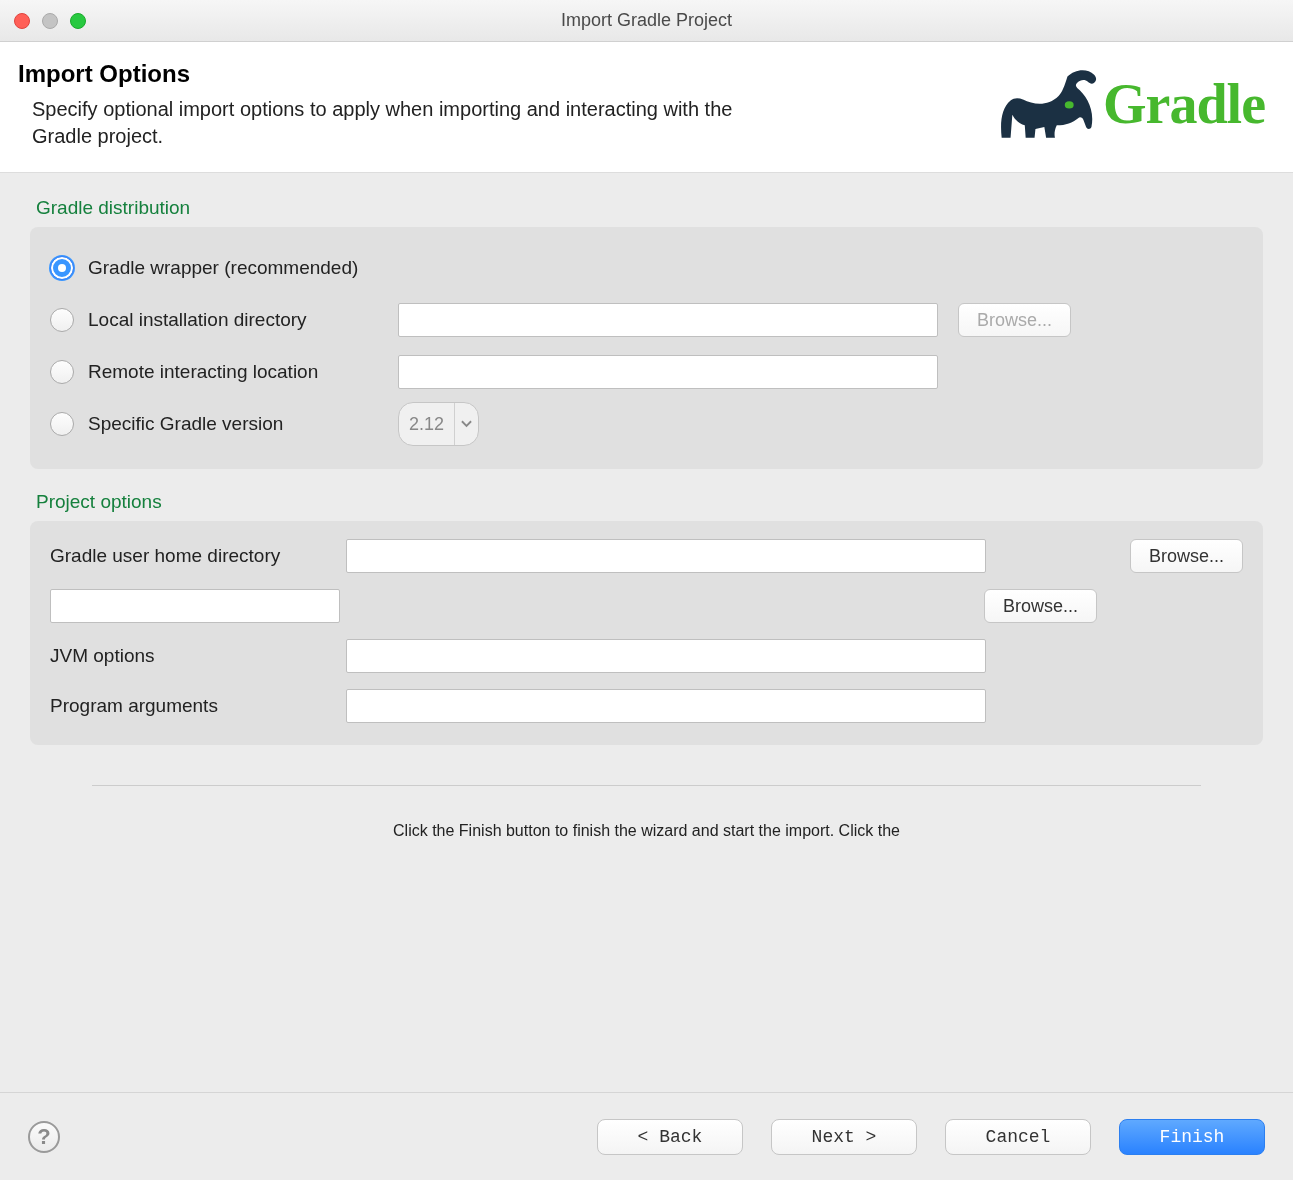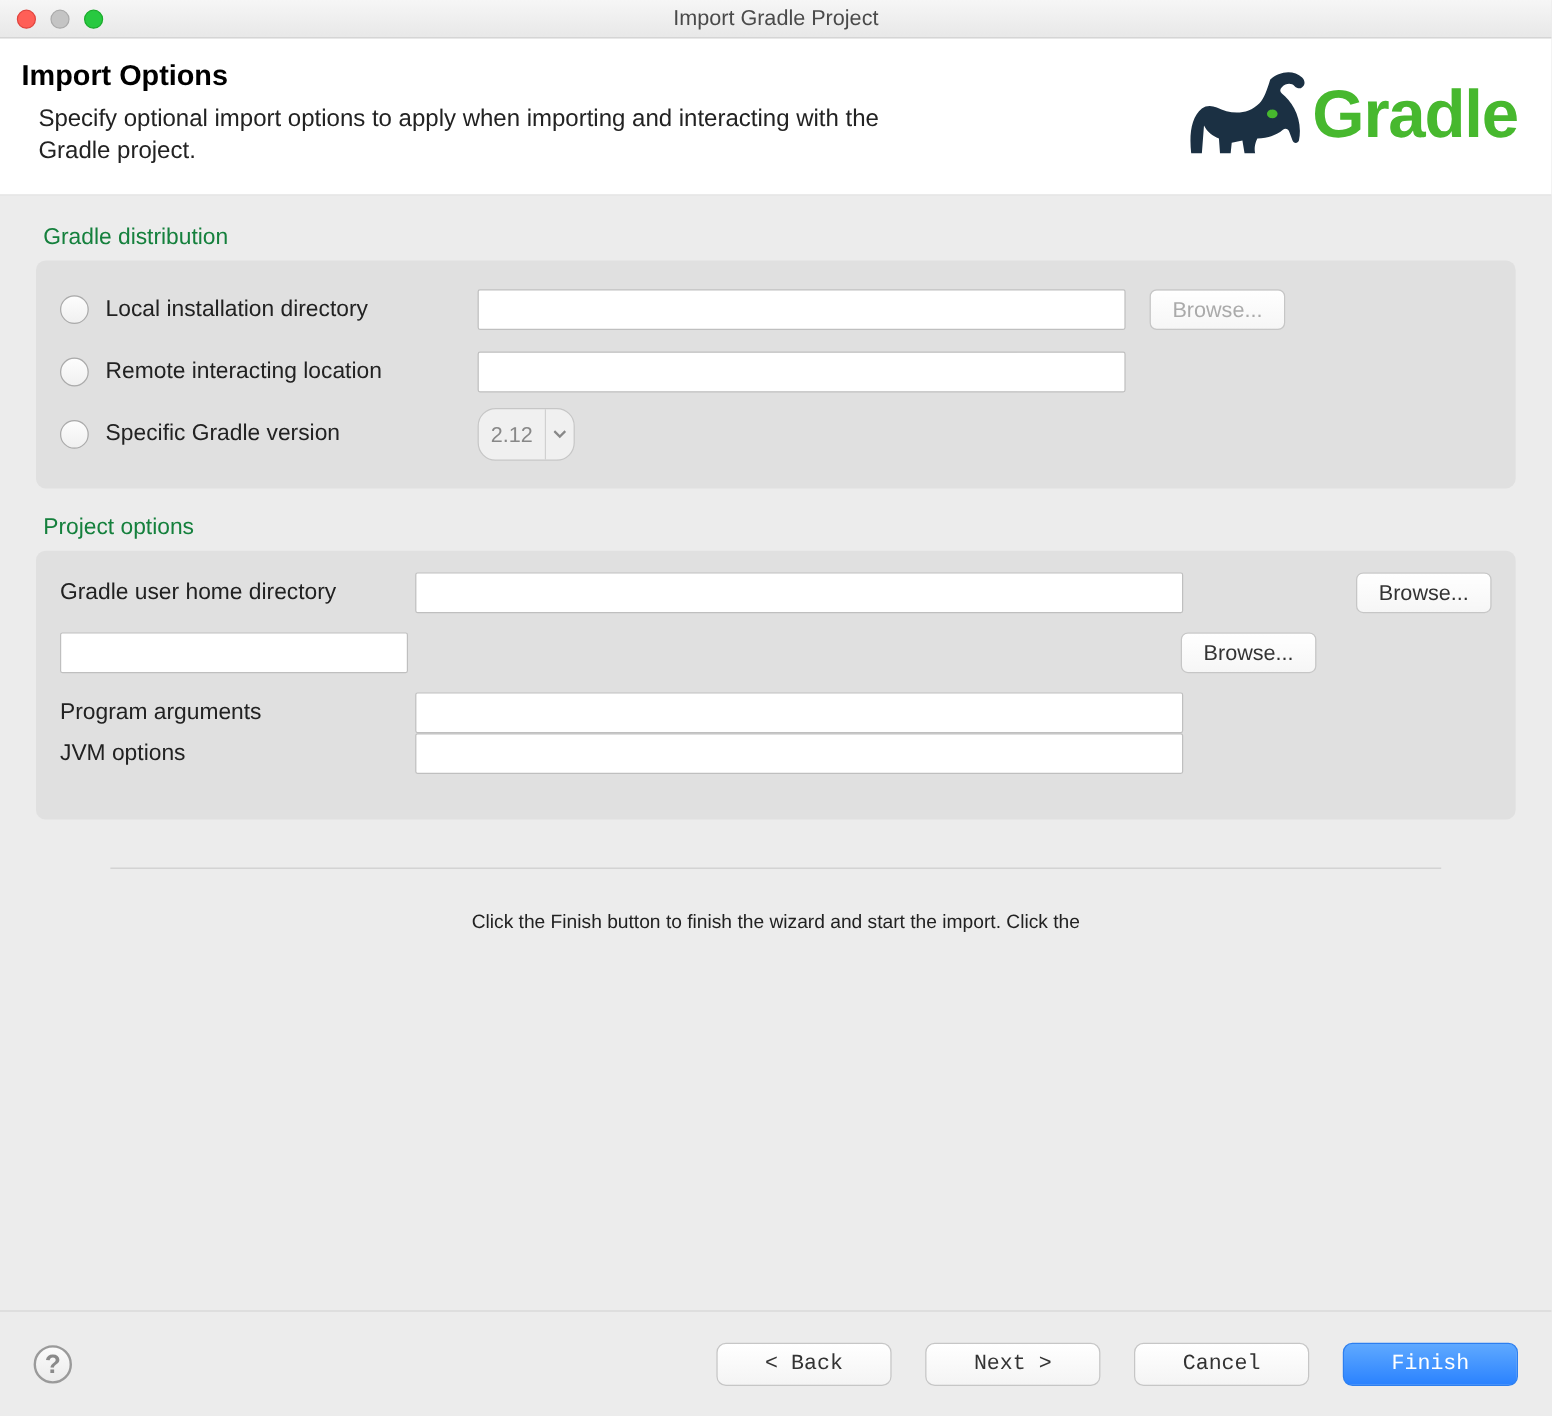--- a/index.html
+++ b/index.html
@@ -10,21 +10,21 @@
       background: #ececec;
       width: 1293px;
       height: 1180px;
       overflow: hidden;
       display: flex;
       flex-direction: column;
     }
 
     
     .titlebar {
-      height: 32px;
+      height: 42px;
       background: linear-gradient(#f6f6f6, #e8e8e8);
       border-bottom: 1px solid #d0d0d0;
       display: flex;
       align-items: center;
       position: relative;
     }
     .traffic-lights {
       display: flex;
       gap: 12px;
       margin-left: 14px;
@@ -67,20 +67,21 @@
       line-height: 1.35;
       max-width: 760px;
       margin-left: 14px;
     }
 
     
     .gradle-logo {
       display: flex;
       align-items: center;
       margin-top: 4px;
+      font-family: Liberation Serif, serif;
     }
     .gradle-logo svg { width: 112px; height: 80px; }
     .gradle-word {
       font-size: 56px;
       font-weight: 600;
       color: #47b82e;
       letter-spacing: -1px;
       margin-left: -8px;
     }
 
@@ -285,20 +286,24 @@
     </svg>
     <span class="gradle-word">Gradle</span>
   </div>
 </div>
 
 <div class="content">
 
   <div class="group-label">Gradle distribution</div>
   <div class="group group1">
 
+    <div class="row">
+      <span class="radio checked"></span>
+      <span class="radio-label">Gradle wrapper (recommended)</span>
+    </div>
 
     <div class="row">
       <span class="radio"></span>
       <span class="radio-label">Local installation directory</span>
       <input class="textfield tf-dist" value="" style="">
       <div class="browse-col">
         <button class="btn disabled">Browse...</button>
       </div>
     </div>
 
@@ -330,28 +335,28 @@
       <span class="adv-label">Gradle user home directory</span>
       <input class="textfield tf-adv" value="" style="">
       <button class="btn">Browse...</button>
     </div>
 
     <div class="adv-row">
       <input class="textfield tf-adv" value="" style="">
       <button class="btn">Browse...</button>
     </div>
 
+    <div class="adv-row">
+      <span class="adv-label">JVM options</span>
+      <input class="textfield tf-adv" value="" style="">
+      <span></span>
+    </div>
+
     <div class="adv-row" style="margin-bottom:0">
       <span class="adv-label">Program arguments</span>
-      <input class="textfield tf-adv" value="" style="">
-      <span></span>
-    </div>
-
-    <div class="adv-row">
-      <span class="adv-label">JVM options</span>
       <input class="textfield tf-adv" value="" style="">
       <span></span>
     </div>
 
   </div>
 
   <div class="hint-divider"></div>
   <div class="hint-text">Click the Finish button to finish the wizard and start the import. Click the</div>
 
 </div>

